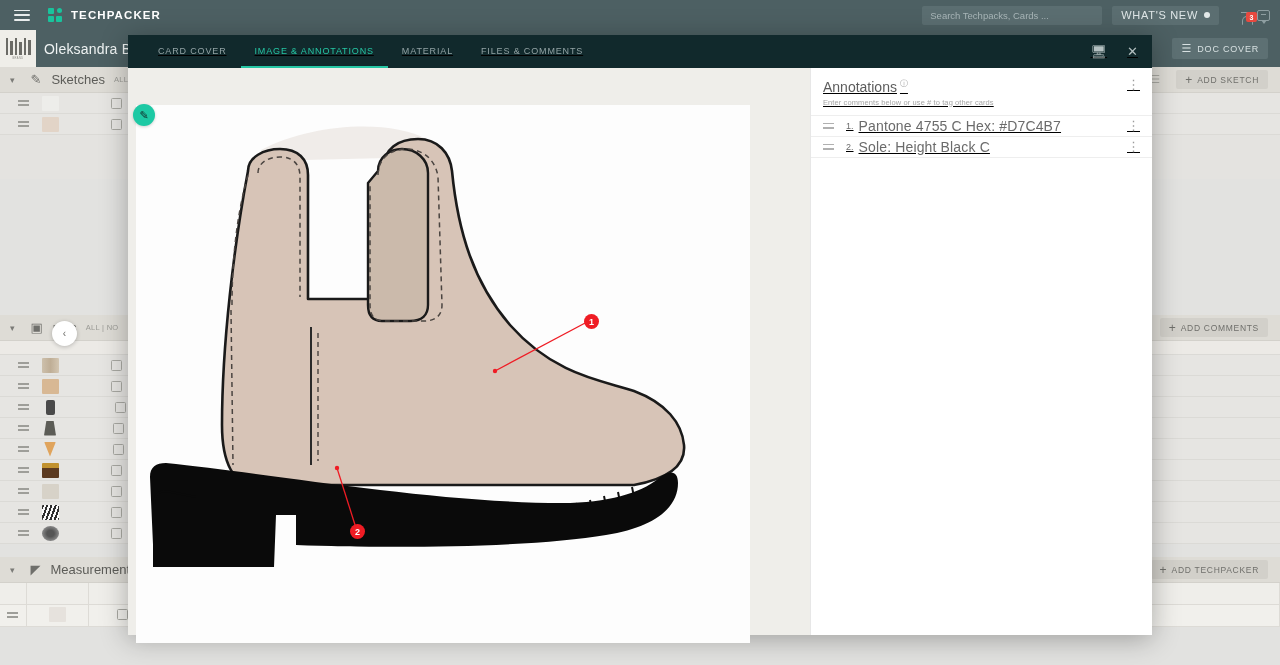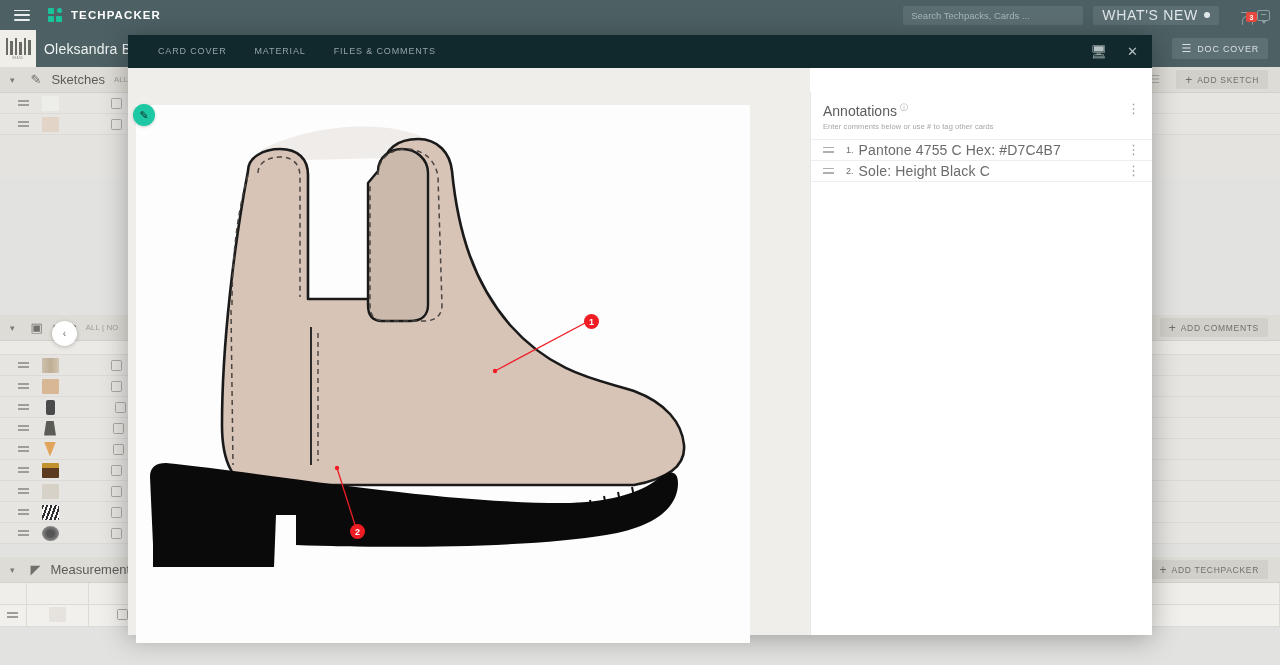--- a/index.html
+++ b/index.html
@@ -44,21 +44,21 @@
     border: none; border-radius: 2px; color: #c3cdcf;
     font-size: 9.5px; padding: 0 8px;
     font-family: "Liberation Sans", sans-serif;
   }
   .search-box::placeholder { color: #a9b6b8; }
   .whatsnew {
     margin-left: 10px; height: 19px; background: #5b6e71;
     display: flex; align-items: center; gap: 6px;
     padding: 0 9px; border-radius: 2px; cursor: pointer;
   }
-  .whatsnew-label { color: #dfe6e7; font-size: 14px; letter-spacing: .7px; }
+  .whatsnew-label { color: #dfe6e7; font-size: 11px; letter-spacing: .7px; }
   .whatsnew-dot { width: 6px; height: 6px; border-radius: 50%; background: #e2e8e8; }
   .bell-wrap { position: relative; margin-left: 22px; cursor: pointer; }
   .bell {
     width: 11px; height: 12px; position: relative;
   }
   .bell::before {
     content: ""; position: absolute; left: 1px; top: 1px;
     width: 9px; height: 8px; border: 1.4px solid #8e9ea1;
     border-radius: 5px 5px 1px 1px; border-bottom: none;
   }
@@ -169,21 +169,21 @@
     background: #f1f0ec;
   }
   .mtable td.sz, .mtable th.sz { background: #dfeae5; }
   .mtable th.sz-active { color: #2bb79a; }
   .mtable td.title-cell { text-align: left; padding-left: 10px; color: #6e6e69; }
 
   
   .modal {
     position: absolute; left: 128px; top: 35px; width: 1024px; height: 600px;
     background: #000000; box-shadow: 0 4px 26px rgba(0,0,0,.30);
-    z-index: 20; display: flex; flex-direction: column;
+    z-index: 20; display: flex; flex-direction: column; text-decoration: underline;
   }
   .modal-tabs {
     height: 33px; background: #11292c; display: flex; align-items: stretch;
     padding-left: 16px; position: relative;
   }
   .tab {
     display: flex; align-items: center; padding: 0 14px;
     font-size: 9px; letter-spacing: .85px; color: #93a3a5; cursor: pointer;
     border-bottom: 2.5px solid transparent;
   }
@@ -210,21 +210,21 @@
   .shoe-svg { position: absolute; left: 8px; top: 37px; }
   .marker {
     position: absolute; width: 15px; height: 15px; border-radius: 50%;
     background: #ef1c24; color: #fff; font-size: 9px; font-weight: bold;
     display: flex; align-items: center; justify-content: center;
     z-index: 6; cursor: pointer;
   }
 
   .annot-pane {
     width: 342px; background: #fff; border-left: 1px solid #e7e7e7;
-    display: flex; flex-direction: column; margin-top: 24px;
+    display: flex; flex-direction: column;
   }
   .annot-head {
     padding: 10px 12px 8px 12px; border-bottom: 1px solid #eeeeee;
     display: flex; align-items: flex-start;
   }
   .annot-title { font-size: 14px; color: #5c5c5c; font-weight: normal; }
   .info-ico {
     font-size: 8px; color: #a8a8a8; margin-left: 3px; vertical-align: super;
   }
   .annot-sub { font-size: 7.5px; color: #a5a5a5; margin-top: 3px; letter-spacing: .1px; }
@@ -480,20 +480,21 @@
       <div class="chat-icon">
           <i></i>
         </div>
     </div>
   </div>
 
   <div class="modal">
 
     <div class="modal-tabs">
       <div class="tab">CARD COVER</div>
+      <div class="tab active">IMAGE &amp; ANNOTATIONS</div>
       <div class="tab">MATERIAL</div>
       <div class="tab">FILES &amp; COMMENTS</div>
       <div class="modal-tab-right">
         <span class="mt-ico">🖥</span>
         <span class="mt-ico">✕</span>
       </div>
     </div>
 
     <div class="modal-body">
 

